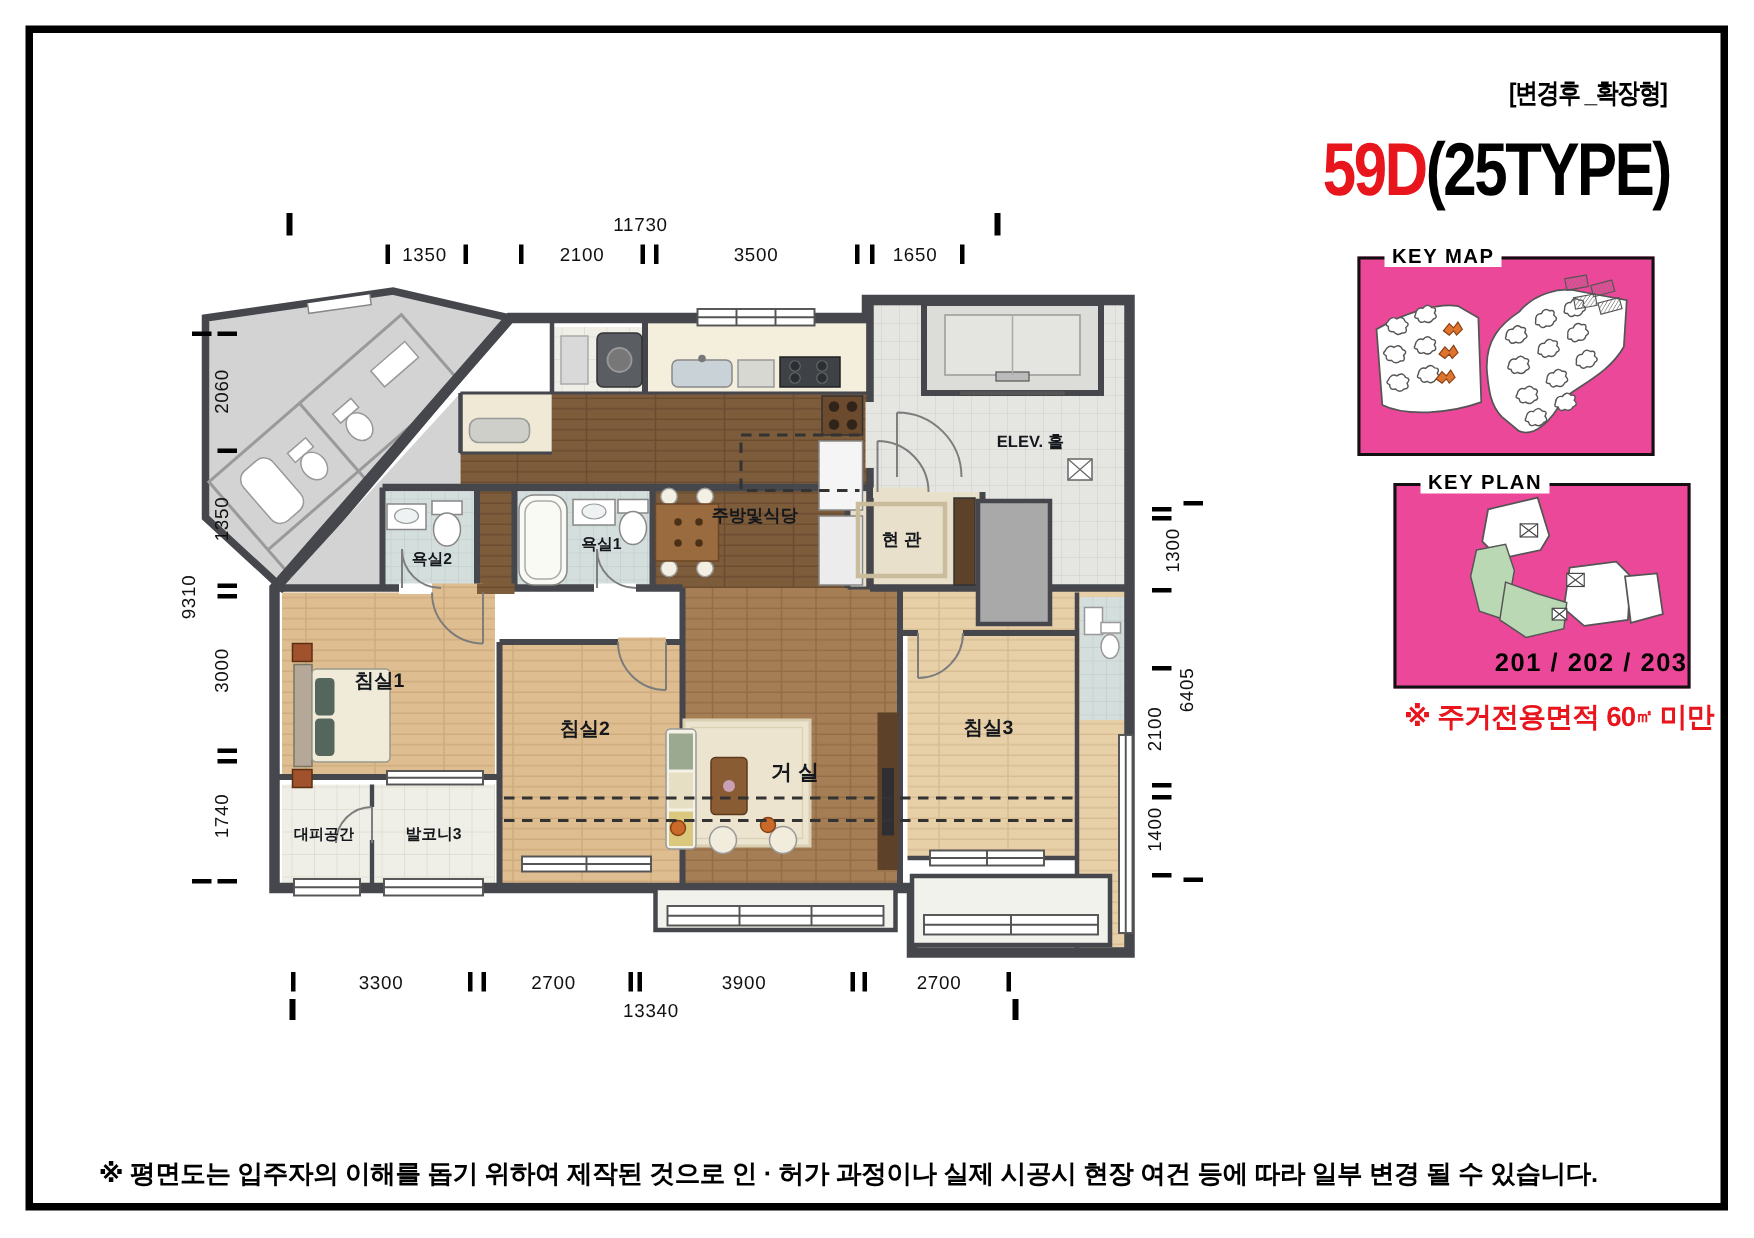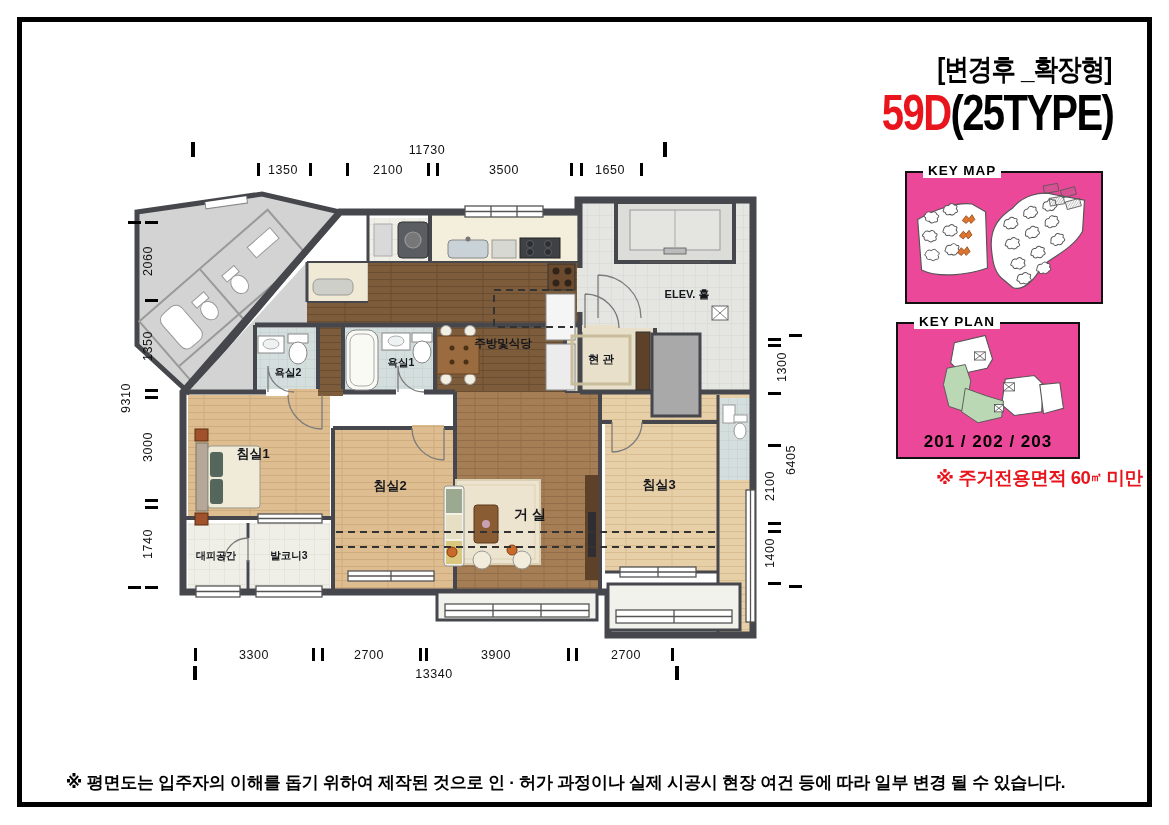--- a/index.html
+++ b/index.html
@@ -1,28 +1,28 @@
 <!DOCTYPE html>
 <html><head>
 <meta charset="utf-8">
 <style>
   html,body{margin:0;padding:0;background:#fff;}
   .page{position:relative;width:1169px;height:825px;background:#fff;overflow:hidden;
         font-family:"Liberation Sans","DejaVu Sans",sans-serif;color:#000;}
   .frame{position:absolute;left:17px;top:17px;width:1135px;height:790px;border:5px solid #000;box-sizing:border-box;}
-  .subtitle{position:absolute;top:50px;right:58px;font-weight:bold;font-size:29px;white-space:nowrap;}
+  .subtitle{position:absolute;top:50px;right:58px;font-weight:bold;font-size:18px;white-space:nowrap;}
   .subtitle .cond{display:inline-block;transform:scaleX(.84);transform-origin:100% 50%;letter-spacing:-1px;}
   .title{position:absolute;top:88px;right:56px;font-weight:bold;font-size:50px;line-height:1;white-space:nowrap;}
   .title .cond{display:inline-block;transform:scaleX(.8);transform-origin:100% 50%;letter-spacing:-2px;}
   .title .red{color:#e8151d;}
   .keybox{position:absolute;border:2px solid #111;background:#ec4899;box-sizing:border-box;}
   .keymap{left:905px;top:171px;width:198px;height:133px;}
-  .keyplan{left:896px;top:322px;width:184px;height:137px;}
+  .keyplan{left:929px;top:322px;width:198px;height:137px;}
   .keybox-label{position:absolute;top:-10px;left:16px;background:#fff;padding:0 5px;font-weight:bold;font-size:13.5px;letter-spacing:1px;white-space:nowrap;}
-  .units{position:absolute;bottom:5px;width:100%;text-align:center;font-weight:bold;font-size:17px;letter-spacing:1px;}
+  .units{position:absolute;bottom:5px;width:100%;text-align:right;font-weight:bold;font-size:17px;letter-spacing:1px;}
   .notice{position:absolute;left:936px;top:466px;color:#e8151d;font-weight:bold;font-size:18.5px;line-height:23px;letter-spacing:-.5px;white-space:nowrap;}
   .notice .sup{font-size:12px;vertical-align:3px;}
   .disclaimer{position:absolute;top:771px;left:0;right:38px;text-align:center;font-weight:bold;font-size:17px;letter-spacing:-.2px;}
   .plan{position:absolute;left:105px;top:130px;width:710px;height:565px;}
   .plan text,.sketch text{font-family:"Liberation Sans","DejaVu Sans",sans-serif;}
   .dim{font-size:12.5px;fill:#111;letter-spacing:.5px;}
   .rm{font-weight:bold;fill:#14171b;}
   .sketch{position:absolute;left:0;top:0;width:100%;height:100%;}
 </style>
 </head>

